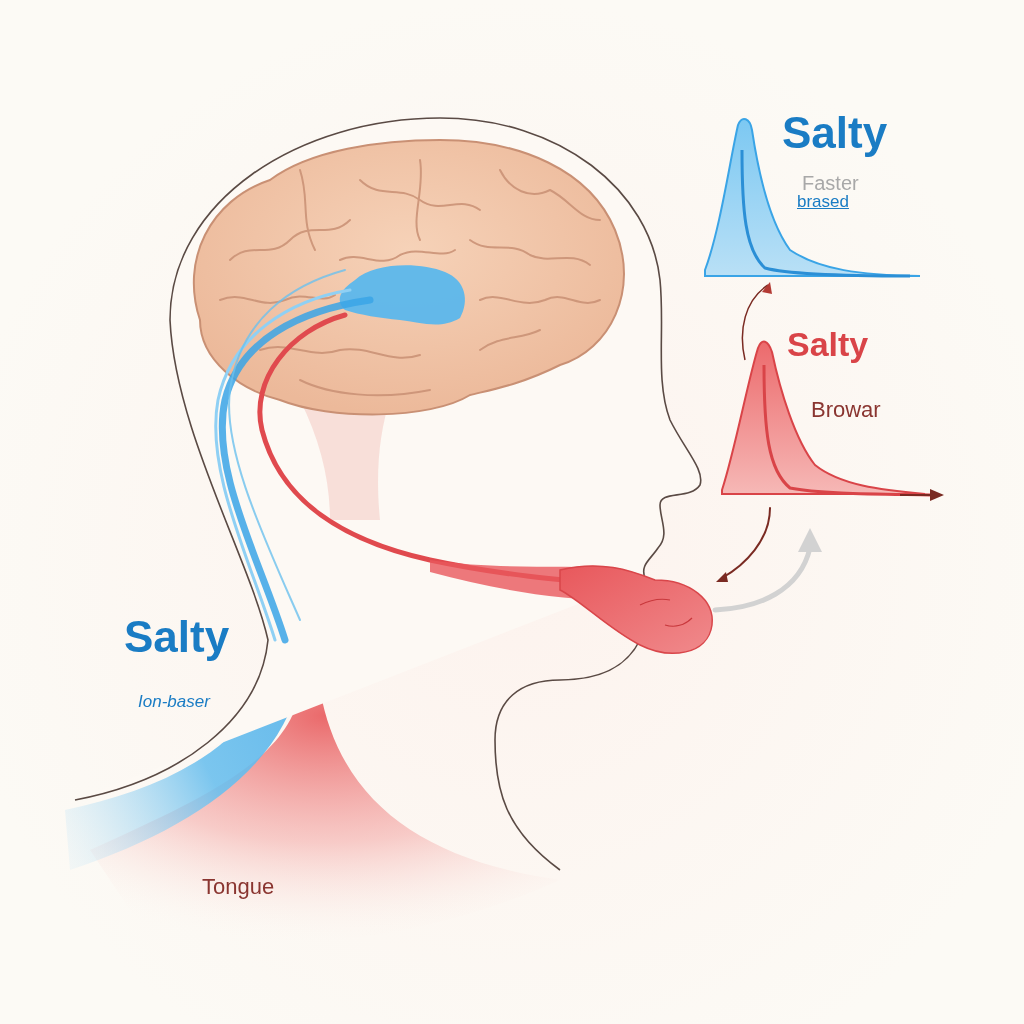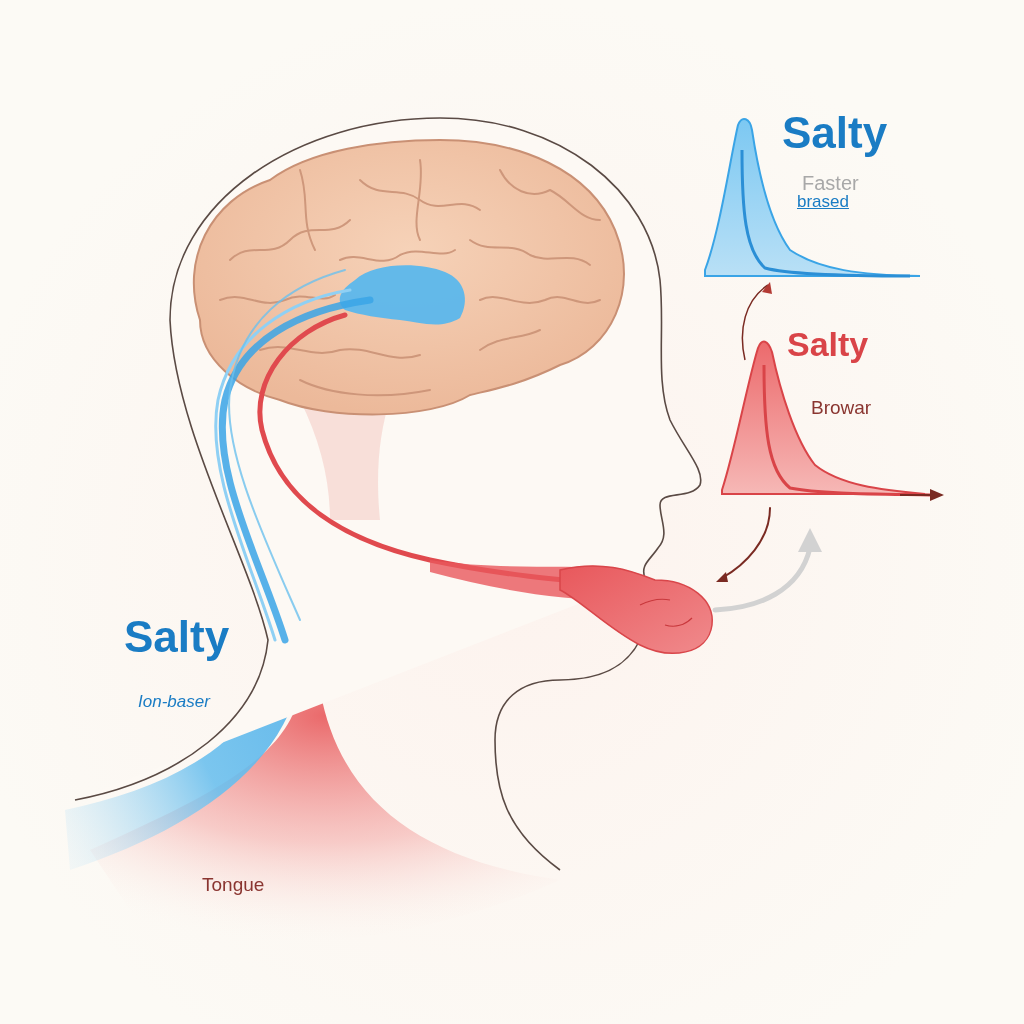--- a/index.html
+++ b/index.html
@@ -3,21 +3,21 @@
   <meta charset="utf-8">
   <style>
     html, body { margin: 0; padding: 0; }
     body { width: 1024px; height: 1024px; background: #fcfaf5; overflow: hidden; position: relative; font-family: "Liberation Sans", sans-serif; }
     #canvas { position: absolute; left: 0; top: 0; width: 1024px; height: 1024px; }
     .label { position: absolute; white-space: nowrap; font-family: "Liberation Sans", sans-serif; }
     .title-blue { color: #1a7cc4; font-weight: bold; font-size: 44px; }
     .title-red { color: #d94448; font-weight: bold; font-size: 34px; }
     .sub-gray { color: #a8a8a8; font-size: 20px; }
     .sub-blue { color: #1a7cc4; font-size: 17px; }
-    .sub-dark-red { color: #8a3530; font-size: 19px; }
+    .sub-dark-red { color: #8a3530; font-size: 22px; }
   </style>
 </head>
 <body>
 
 <svg id="canvas" viewBox="0 0 1024 1024" xmlns="http://www.w3.org/2000/svg">
   <defs>
     <radialGradient id="bgGlow" cx="50%" cy="55%" r="55%">
       <stop offset="0%" stop-color="#fdf3ee"></stop>
       <stop offset="100%" stop-color="#fcfaf5"></stop>
     </radialGradient>

